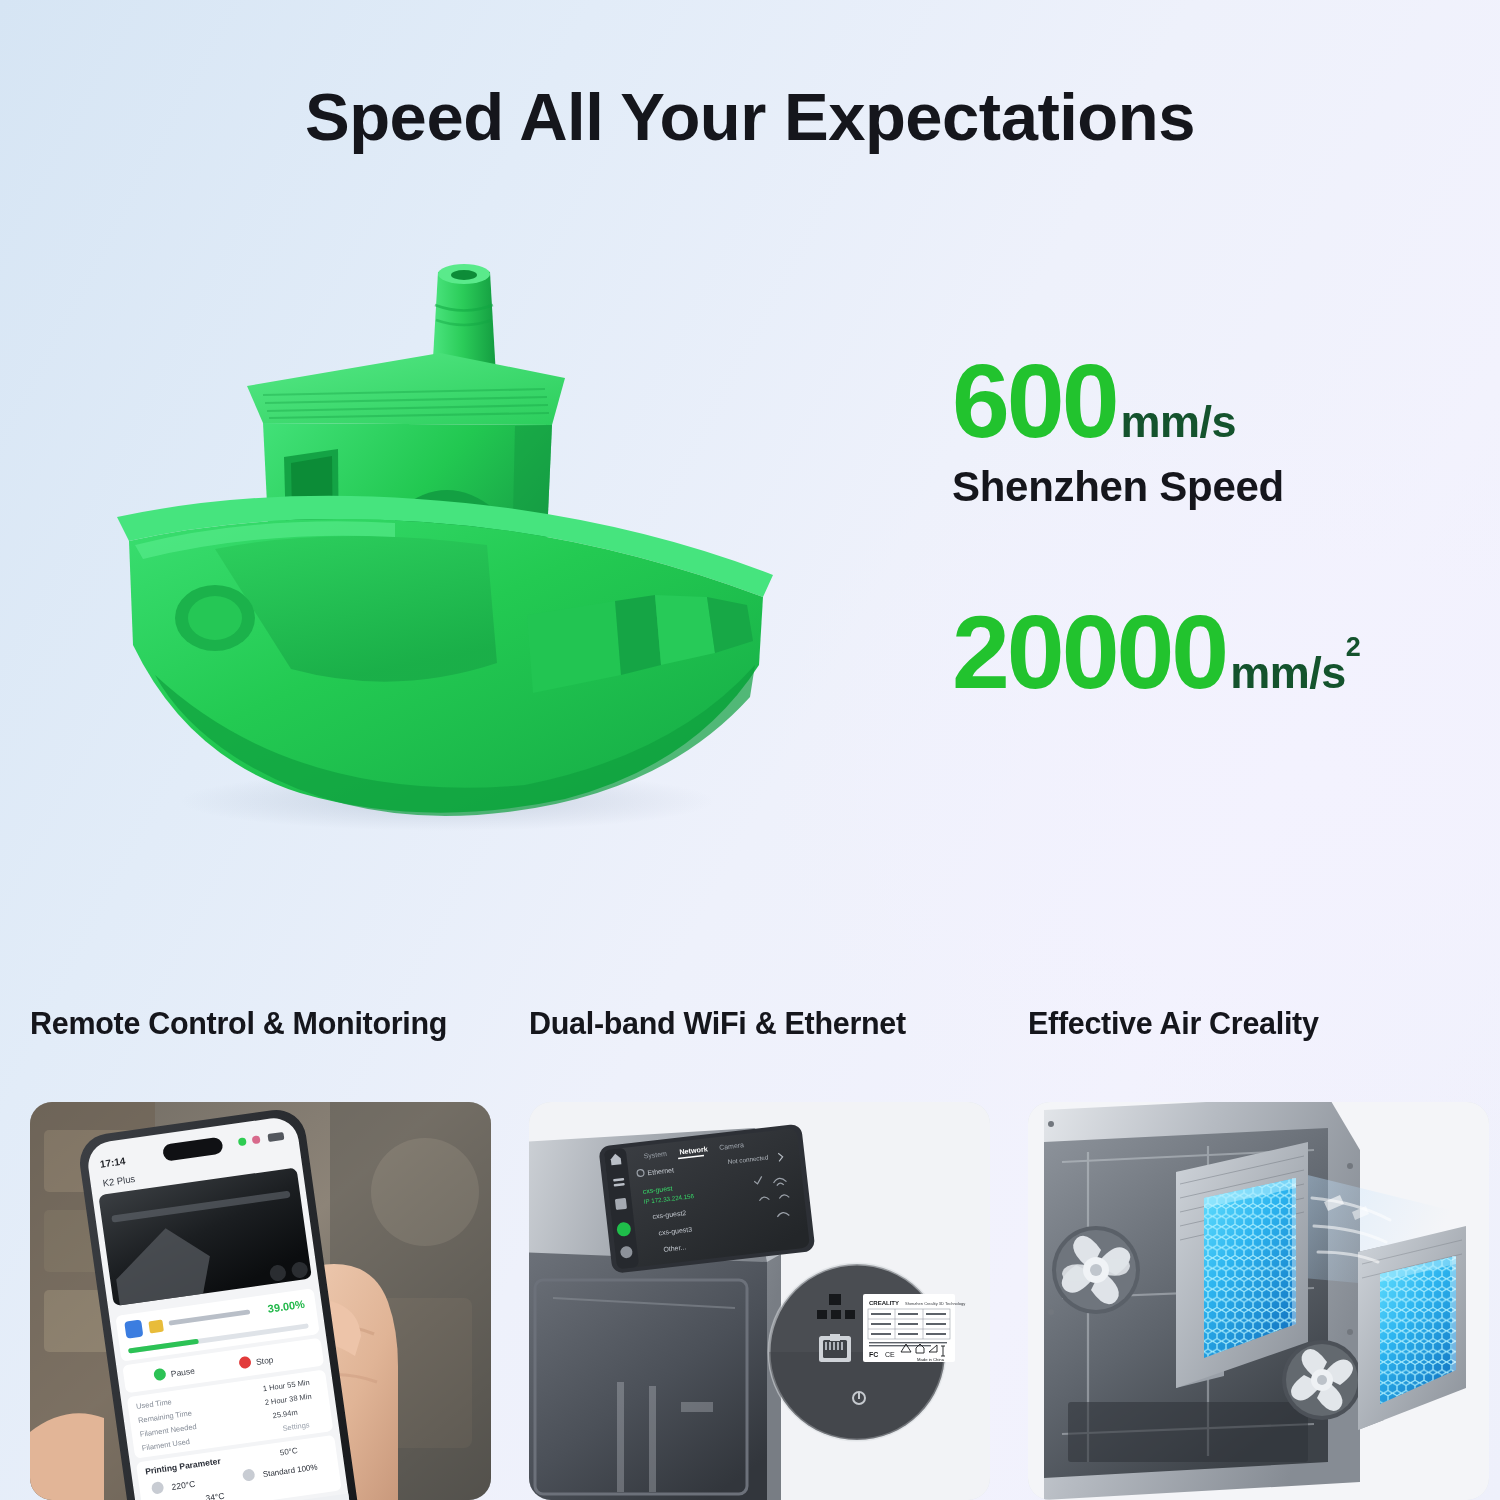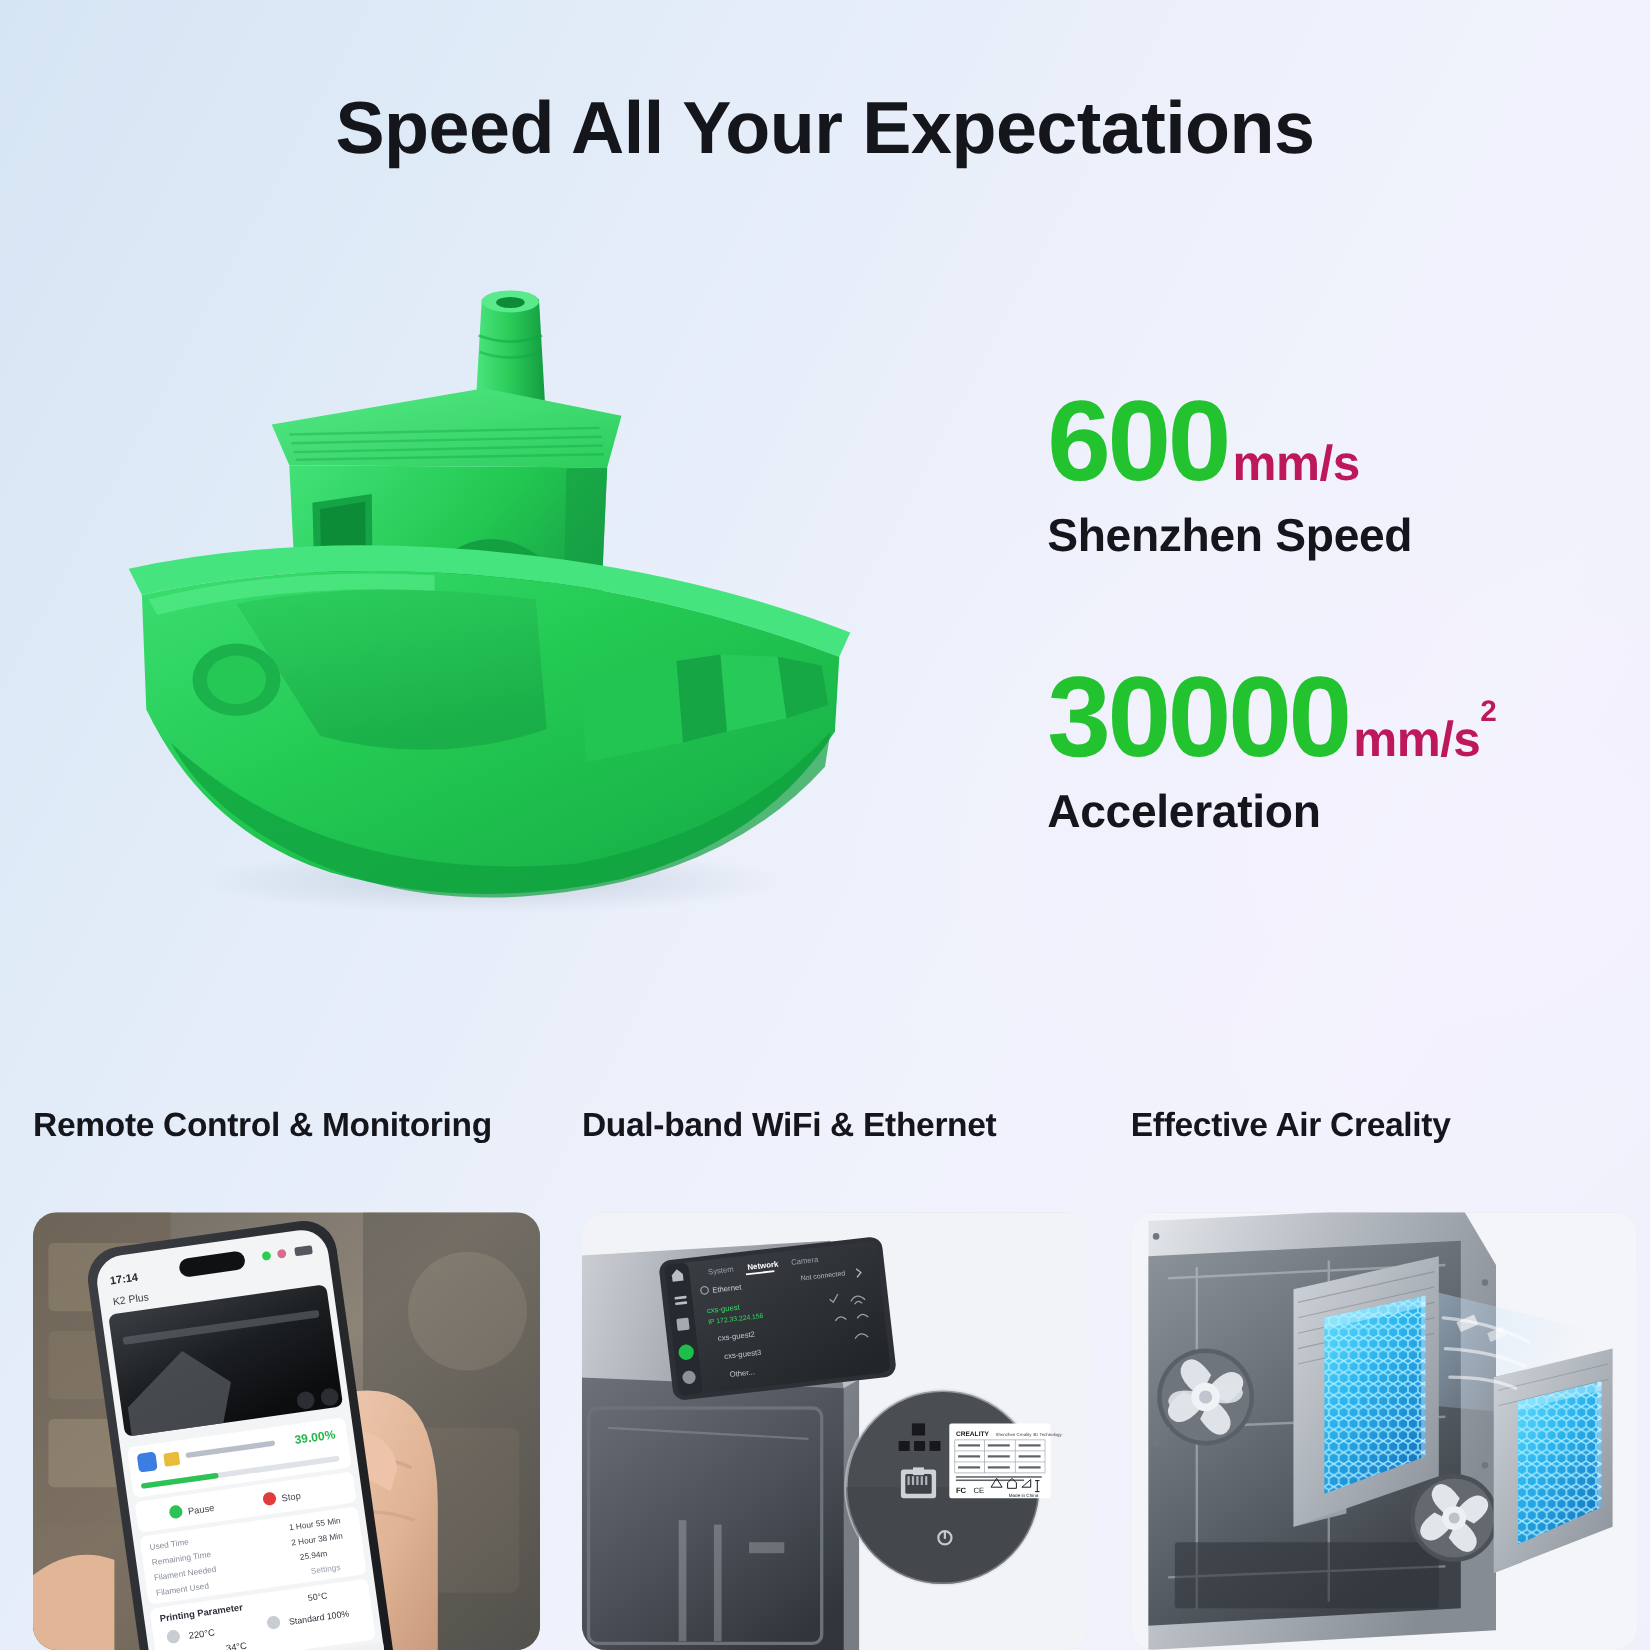--- a/index.html
+++ b/index.html
@@ -24,21 +24,21 @@
   .boat-svg{ width:100%; height:100%; display:block; }
 
   
   .stats{ position:absolute; left:952px; top:352px; width:540px; }
   .stat{ margin-bottom:92px; }
   .stat-row{ display:flex; align-items:baseline; white-space:nowrap; }
   .stat-num{
     font-size:104px; font-weight:800; letter-spacing:-3px; line-height:0.95;
   }
   .stat-unit{
-    font-size:45px; font-weight:800; color:#be185d; letter-spacing:-0.5px;
+    font-size:45px; font-weight:800; color:#14532d; letter-spacing:-0.5px;
     margin-left:4px;
   }
   .stat-unit sup{ font-size:27px; top:-16px; position:relative; }
   .stat-label{
     font-size:42px; font-weight:700; color:#15161c; margin-top:12px; letter-spacing:-0.3px;
   }
 
   
   .features{
     position:absolute; left:0; top:905px; width:1500px; height:595px;
@@ -157,24 +157,23 @@
   <div class="stat">
     <div class="stat-row">
       <span class="stat-num" style="color:#22C32E">600</span>
       <span class="stat-unit"><span>mm/s</span></span>
     </div>
     <div class="stat-label">Shenzhen Speed</div>
   </div>
 
   <div class="stat">
     <div class="stat-row">
-      <span class="stat-num" style="color:#22C32E">30000</span>
+      <span class="stat-num" style="color:#22C32E">20000</span>
       <span class="stat-unit"><span>mm/s</span><sup>2</sup></span>
     </div>
-    <div class="stat-label">Acceleration</div>
   </div>
 
 </div>
 
 <div class="features">
 
   <div class="feature">
     <div class="feature-title">Remote Control &amp; Monitoring</div>
     <div class="feature-media">
       <svg viewBox="0 0 461 398">

